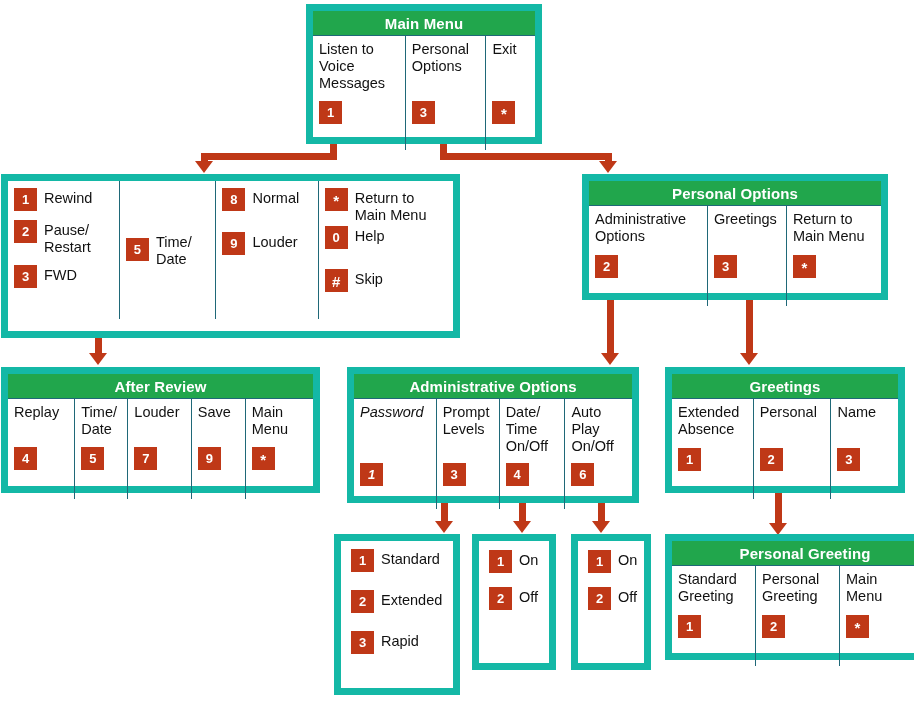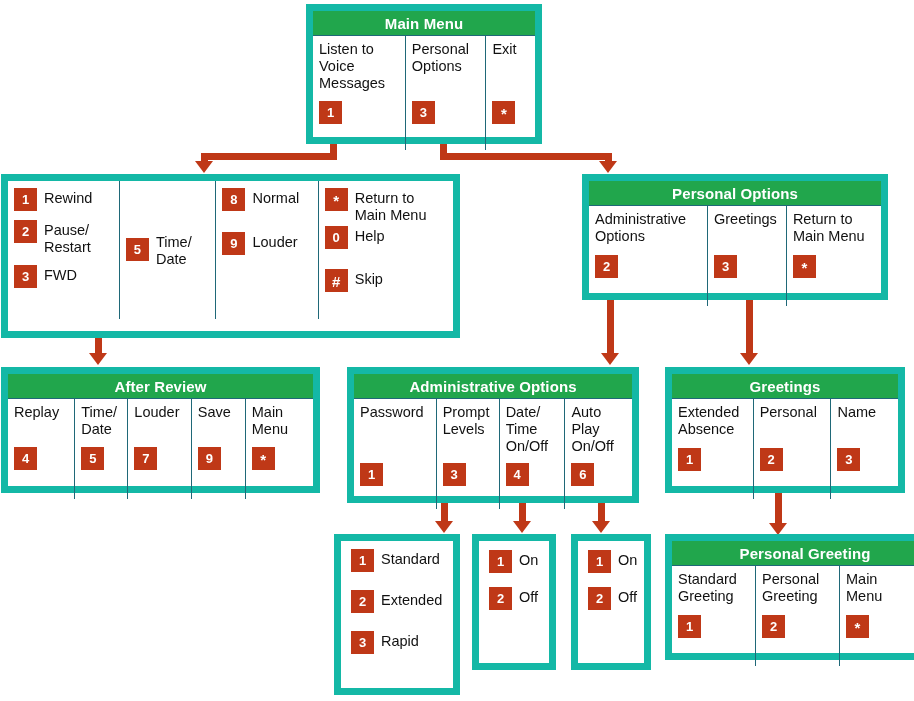--- a/index.html
+++ b/index.html
@@ -248,21 +248,21 @@
         <div class="col-label">Main
 Menu</div>
         <div class="badge-wrap" style="margin-top:9px;"><span class="badge star">*</span></div>
       </div>
     </div>
   </div>
 
   <div class="box" style="left:347px;top:367px;width:292px;height:136px;">
     <div class="box-header">Administrative Options</div>
     <div class="cols" style="height:110px;">
-      <div class="col" style="width:87px;">
+      <div class="col" style="width:87px;font-style:italic;">
         <div class="col-label">Password</div>
         <div class="badge-wrap" style="margin-top:42px;"><span class="badge">1</span></div>
       </div>
       <div class="col" style="width:66px;">
         <div class="col-label">Prompt
 Levels</div>
         <div class="badge-wrap" style="margin-top:25px;"><span class="badge">3</span></div>
       </div>
       <div class="col" style="width:69px;">
         <div class="col-label">Date/

